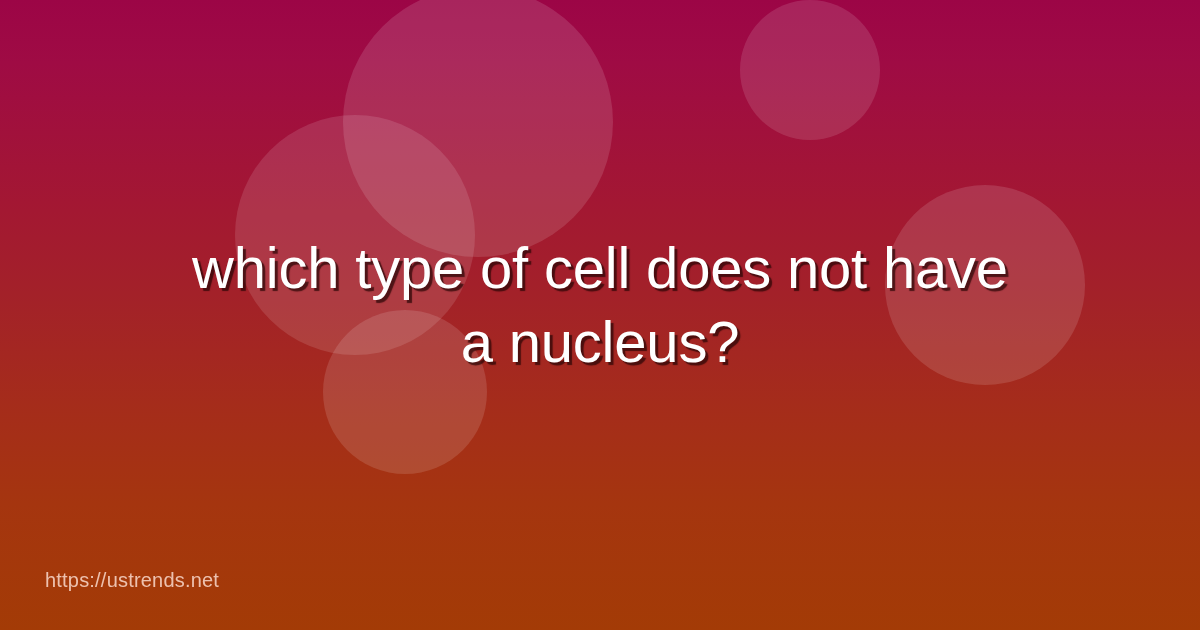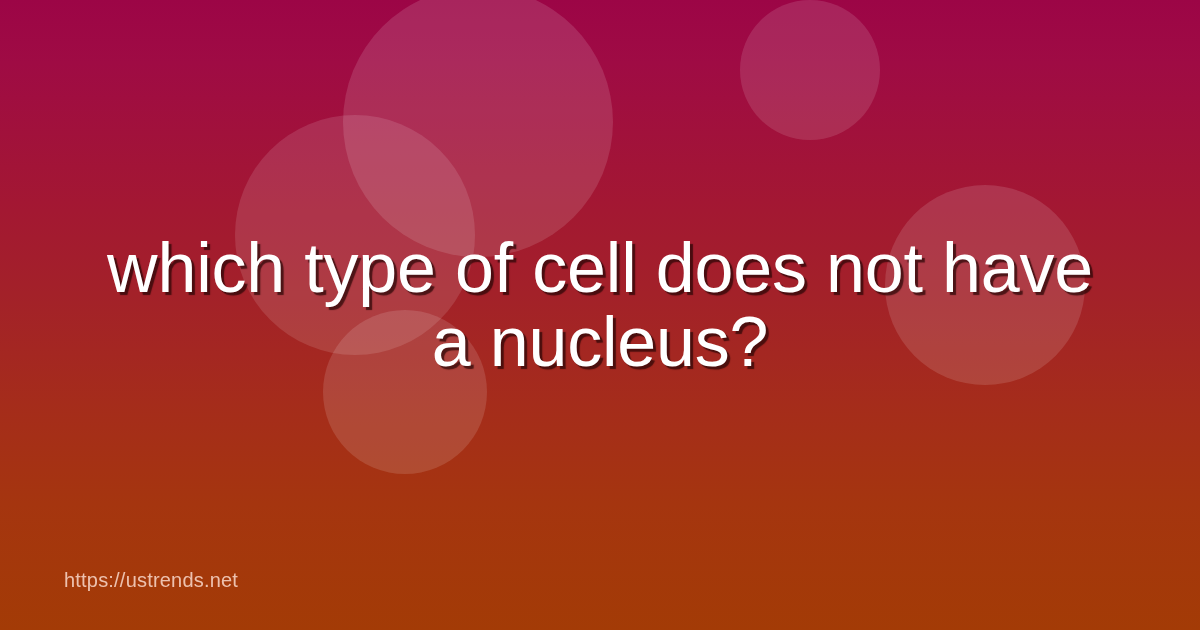--- a/index.html
+++ b/index.html
@@ -45,34 +45,34 @@
 
   
   #question {
     position: absolute;
     left: 0;
     right: 0;
     top: 231px;
     width: 1200px;
     text-align: center;
     color: #ffffff;
-    font-size: 70px;
+    font-size: 58px;
     line-height: 74px;
     font-weight: 400;
     letter-spacing: -0.2px;
     text-shadow: 3px 3px 1px rgba(40, 6, 6, 0.72);
     white-space: pre-line;
     padding: 0 34px;
     box-sizing: border-box;
   }
 
   
   #watermark {
     position: absolute;
-    left: 64px;
+    left: 45px;
     top: 568px;
     font-size: 20px;
     line-height: 24px;
     color: rgba(255, 228, 216, 0.80);
     letter-spacing: 0.2px;
     white-space: nowrap;
   }
 </style>
 </head>
 <body>

